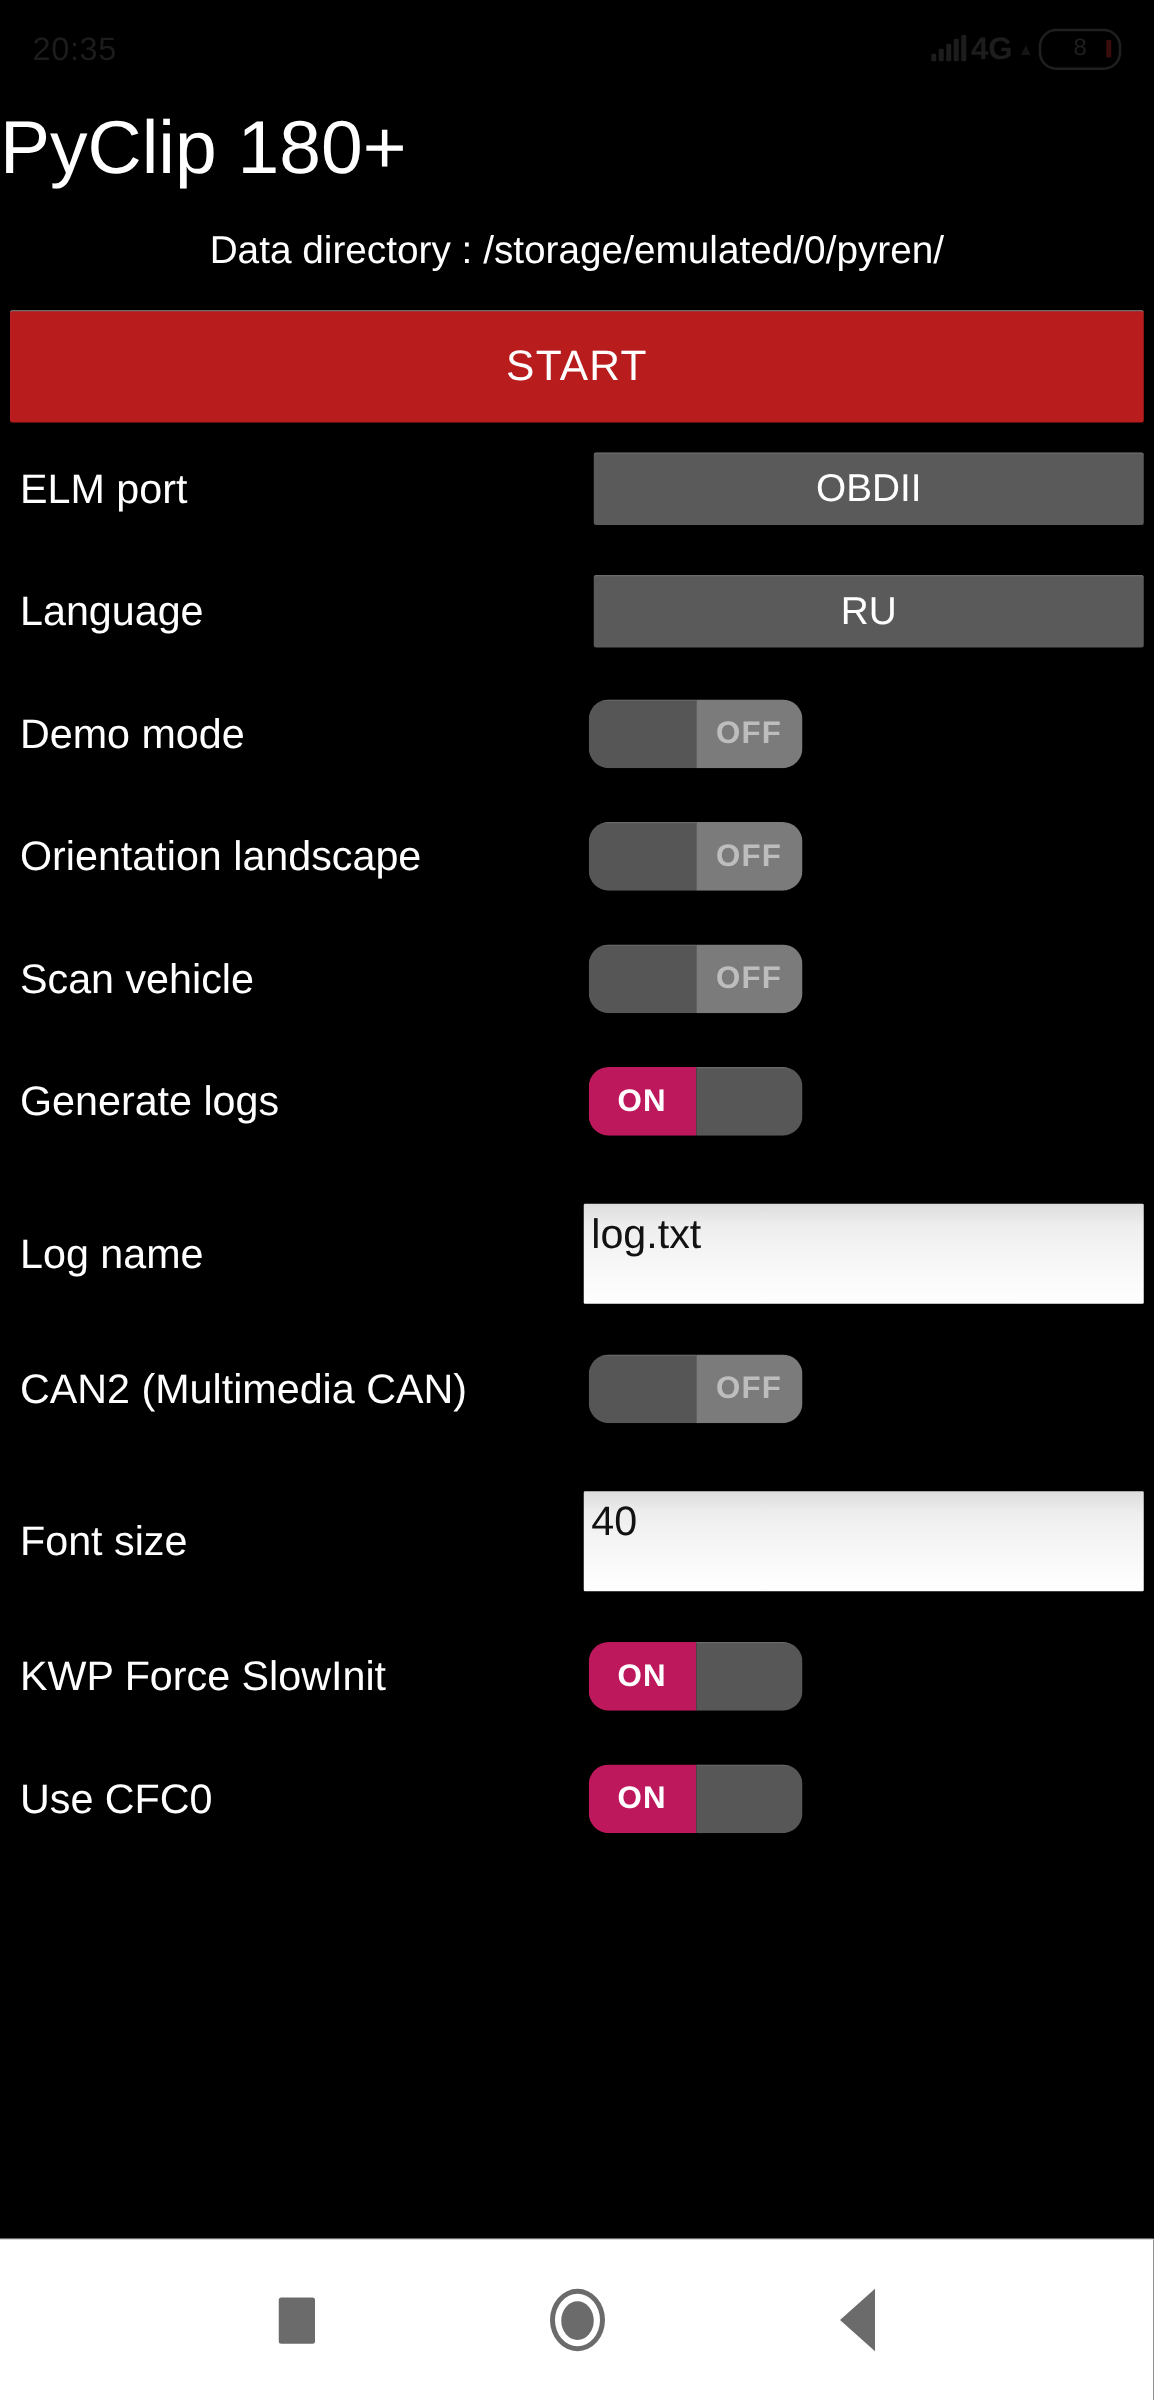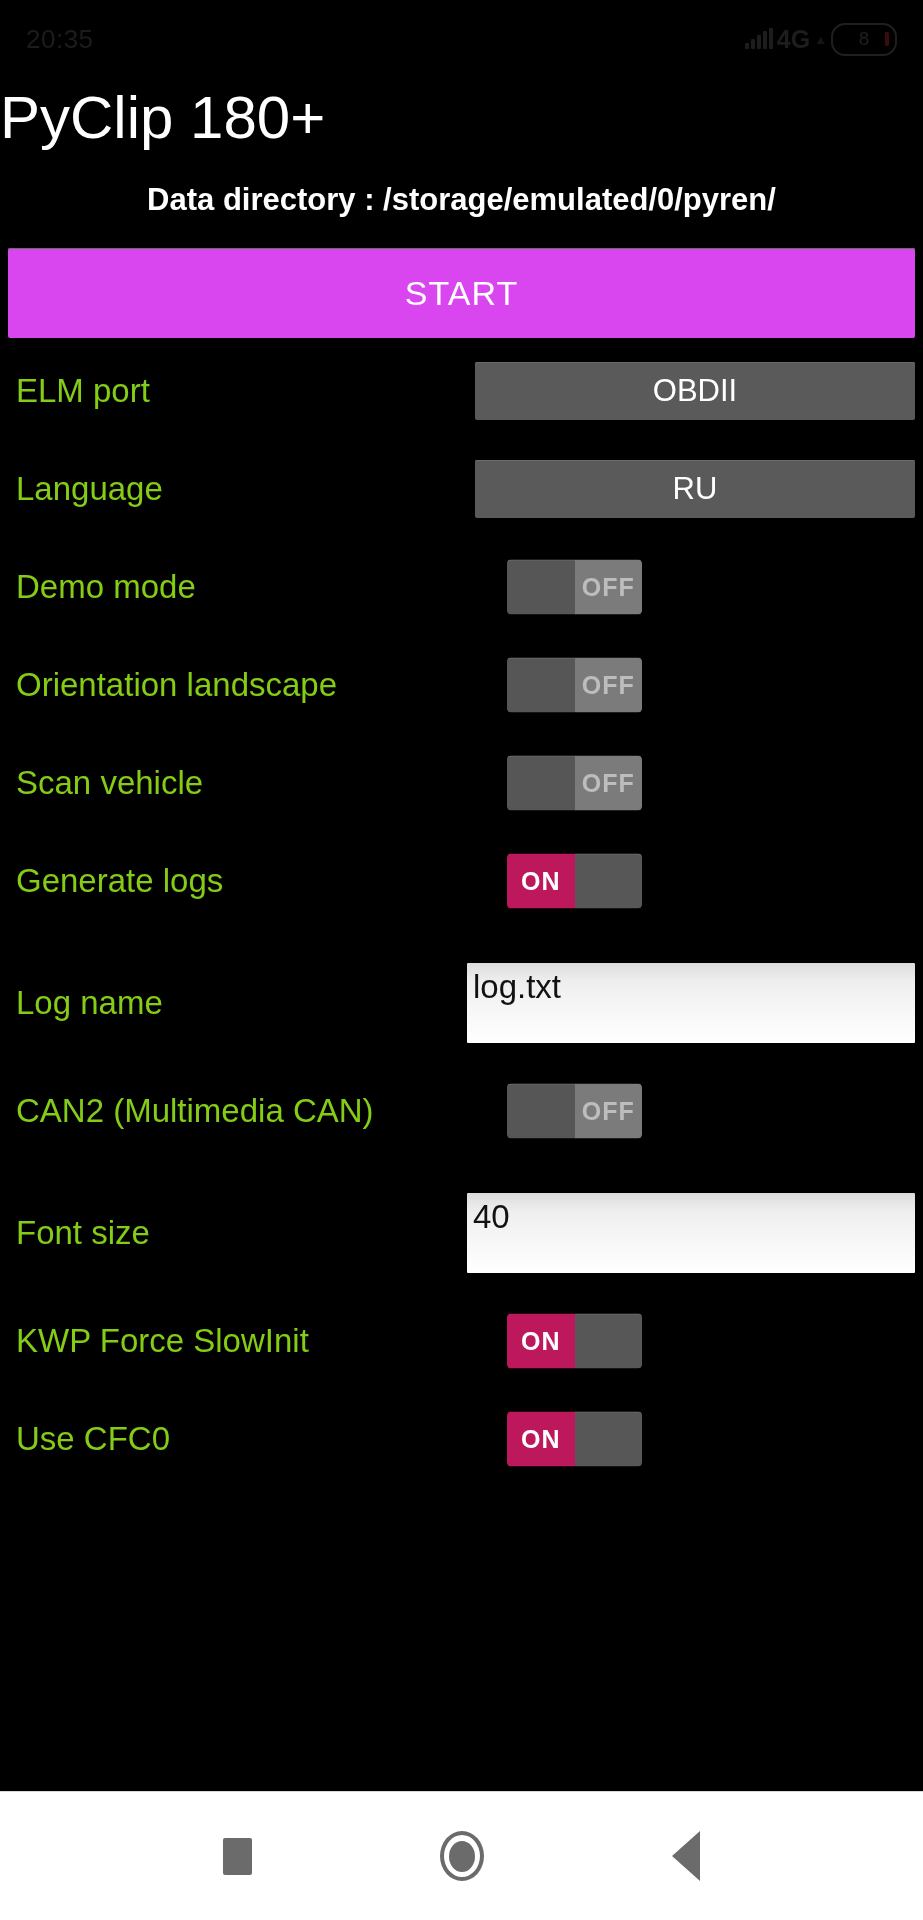--- a/index.html
+++ b/index.html
@@ -97,27 +97,27 @@
     line-height: 1;
     margin-top: 10px;
     color: #ffffff;
     font-weight: 400;
   }
   .app-subtitle {
     text-align: center;
     font-size: 31px;
     margin-top: 34px;
     color: #ffffff;
-    font-weight: 700;
+    font-weight: 400;
   }
 
   .start-button {
     margin: 30px 8px 0 8px;
     height: 90px;
-    background: #d946ef;
+    background: #b91c1c;
     display: flex;
     align-items: center;
     justify-content: center;
     border-radius: 2px;
     box-shadow: inset 0 1px 0 #6d6d6d;
   }
   .start-button .lbl {
     font-size: 34px;
     color: #ffffff;
     letter-spacing: 1px;
@@ -129,21 +129,21 @@
   }
   .row {
     display: flex;
     align-items: center;
     position: relative;
     padding-left: 16px;
     box-sizing: border-box;
   }
   .row .label {
     font-size: 33px;
-    color: #84cc16;
+    color: #ffffff;
     flex: 0 0 auto;
     font-weight: 400;
   }
   .row .control {
     position: absolute;
     right: 8px;
     top: 50%;
     transform: translateY(-50%);
     display: flex;
     align-items: center;
@@ -164,25 +164,25 @@
     justify-content: center;
     box-shadow: inset 0 1px 0 #6b6b6b;
   }
   .select-button .val {
     font-size: 31px;
     color: #ffffff;
   }
 
   
   .switch {
-    width: 135px;
+    width: 171px;
     height: 55px;
     display: flex;
     margin-right: 273px;
-    border-radius: 4px;
+    border-radius: 16px;
     overflow: hidden;
   }
   .switch .seg {
     flex: 1 1 50%;
     display: flex;
     align-items: center;
     justify-content: center;
     font-size: 25px;
     font-weight: bold;
     letter-spacing: 1px;

